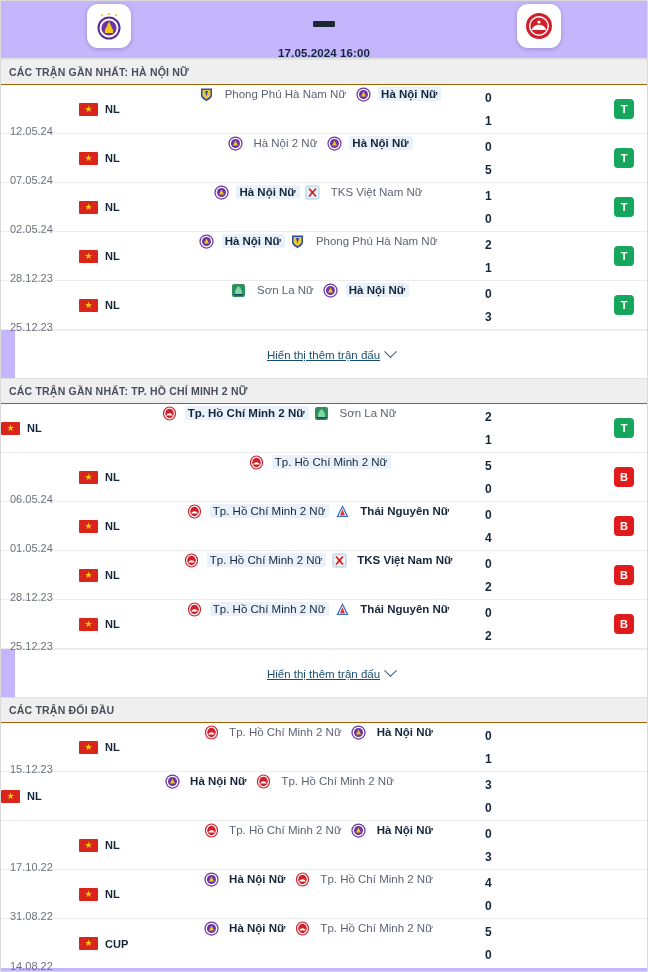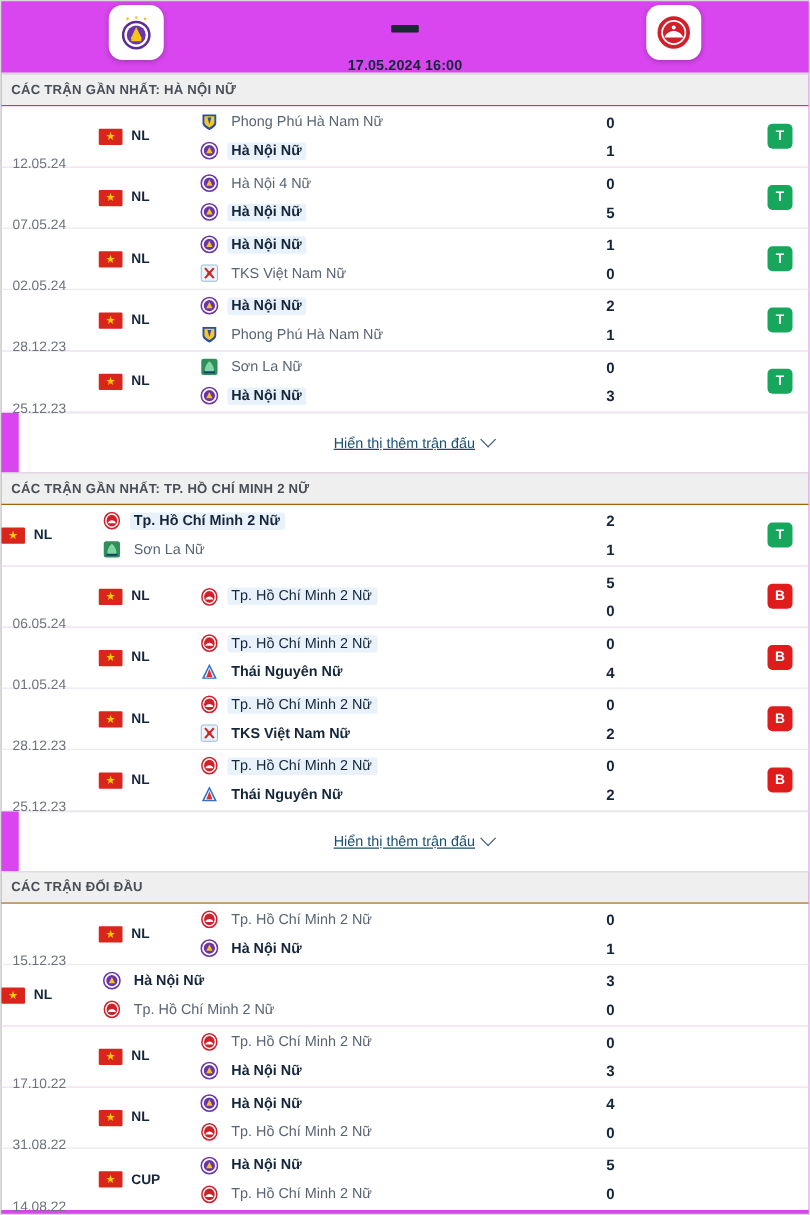--- a/index.html
+++ b/index.html
@@ -4,21 +4,21 @@
 <style>
   * { box-sizing: border-box; margin: 0; padding: 0; }
   html, body {
     width: 648px;
     background: #ffffff;
     font-family: "Liberation Sans", sans-serif;
   }
   .page {
     width: 648px;
     height: 972px;
-    background: #d946ef;
+    background: #c4b5fd;
     border: 1px solid #d9d9d9;
     overflow: hidden;
     position: relative;
   }
 
   
   .match-header {
     height: 58px;
     display: flex;
     align-items: flex-start;
@@ -120,21 +120,20 @@
     line-height: 1;
   }
   .comp-label {
     font-size: 11px;
     font-weight: bold;
     color: #15253a;
   }
   .col-teams {
     flex: 1;
     display: flex;
-    flex-direction: column;
     justify-content: center;
     gap: 5px;
     padding-left: 6px;
     text-align: right;
   }
   .team-line {
     display: flex;
     align-items: center;
     gap: 7px;
     height: 18px;
@@ -312,21 +311,21 @@
         </div>
         <div class="col-teams">
           <div class="team-line">
             <span class="team-logo">
               <svg width="15" height="15" viewBox="0 0 30 30">
                 <circle cx="15" cy="15" r="13" fill="#ffffff" stroke="#6a35a8" stroke-width="2.5"></circle>
                 <circle cx="15" cy="15" r="9" fill="#6a35a8"></circle>
                 <path d="M10 19 L15 9 L20 19 Z" fill="#f5c518"></path>
               </svg>
             </span>
-            <span class="team-name">Hà Nội 4 Nữ</span>
+            <span class="team-name">Hà Nội 2 Nữ</span>
           </div>
           <div class="team-line">
             <span class="team-logo">
               <svg width="15" height="15" viewBox="0 0 30 30">
                 <circle cx="15" cy="15" r="13" fill="#ffffff" stroke="#6a35a8" stroke-width="2.5"></circle>
                 <circle cx="15" cy="15" r="9" fill="#6a35a8"></circle>
                 <path d="M10 19 L15 9 L20 19 Z" fill="#f5c518"></path>
               </svg>
             </span>
             <span class="team-name winner focus">Hà Nội Nữ</span>

